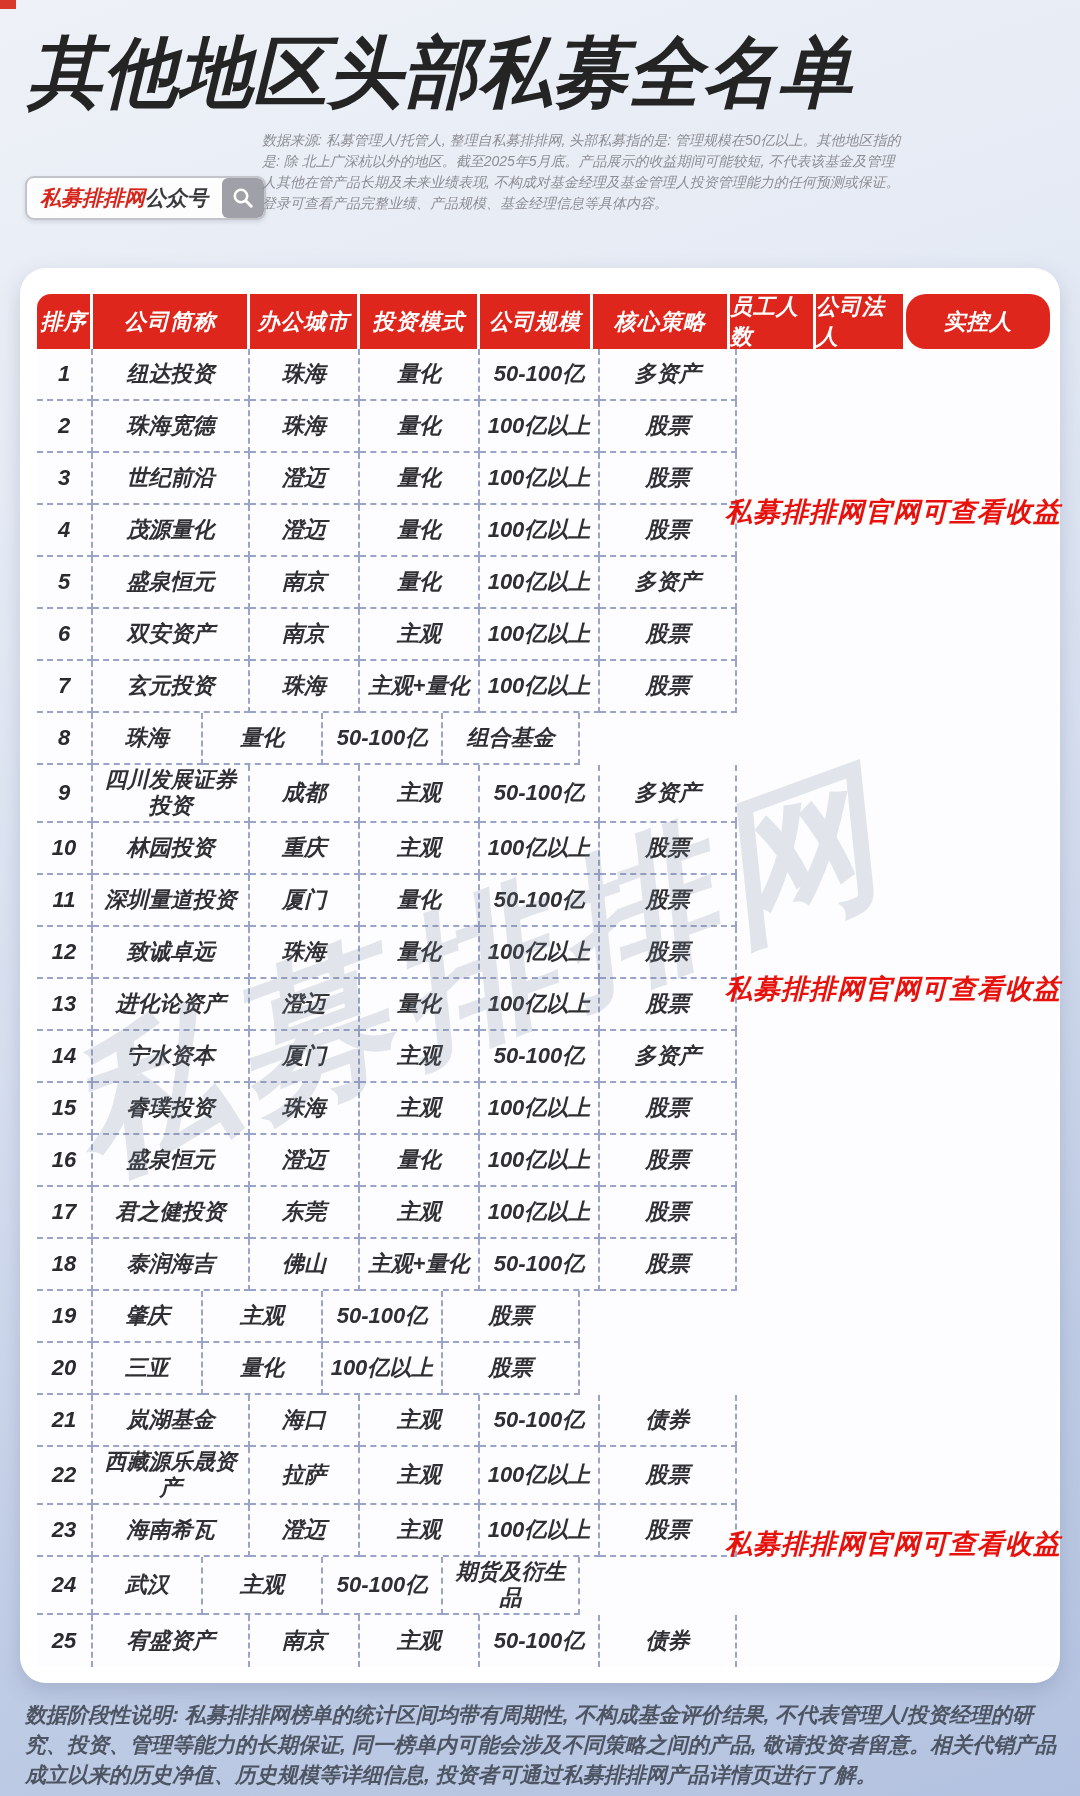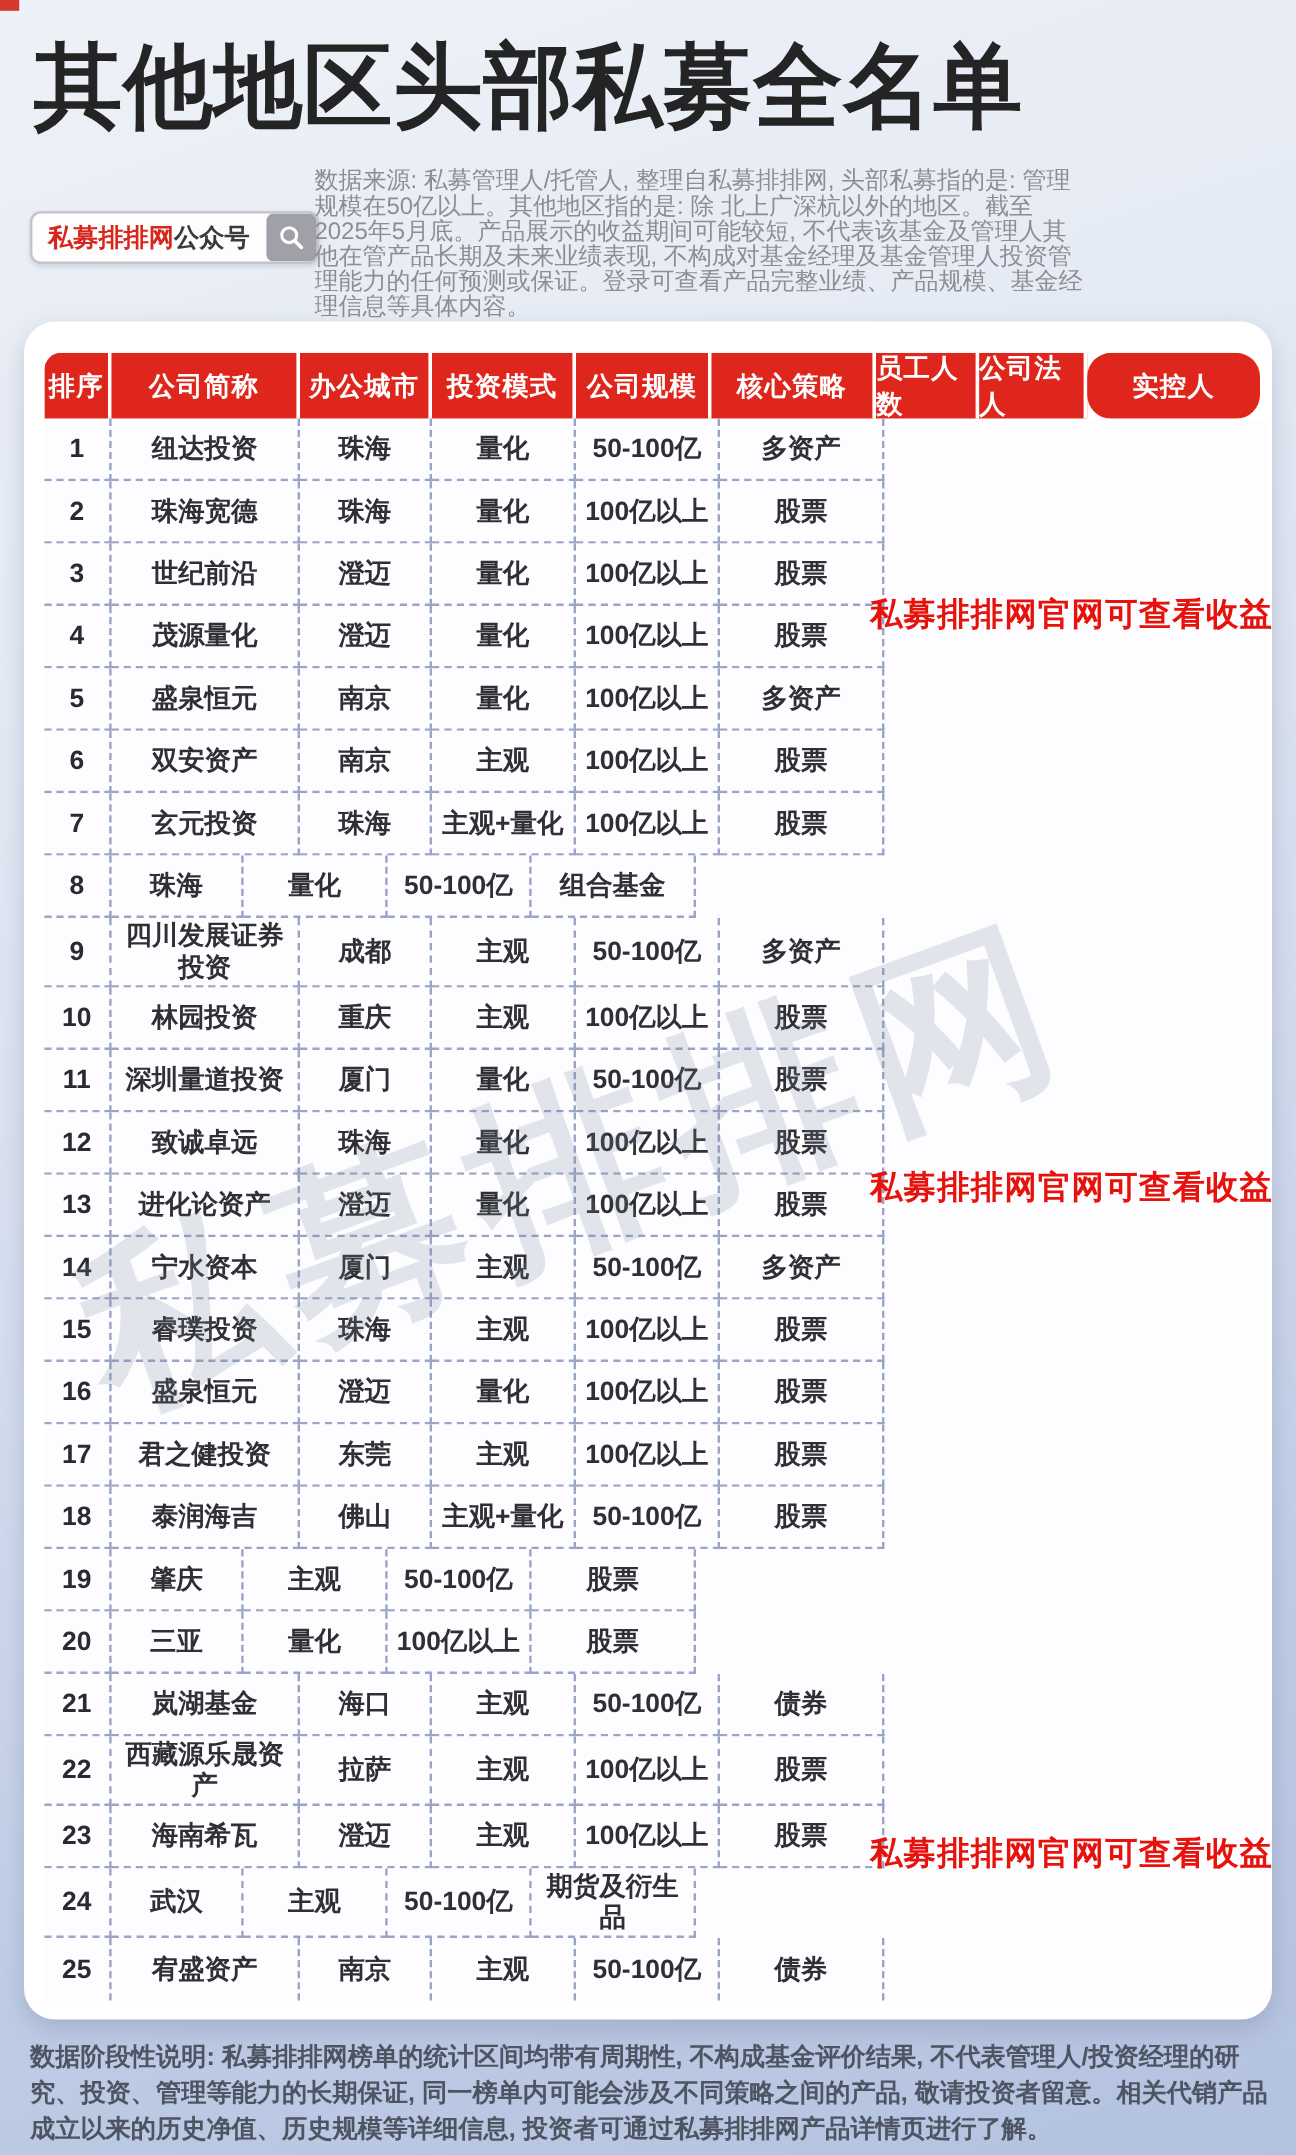--- a/index.html
+++ b/index.html
@@ -1,31 +1,31 @@
 <!DOCTYPE html>
 <html><head>
 <meta charset="utf-8">
 <style>
   html,body{margin:0;padding:0;}
   body{font-family:"Liberation Sans","DejaVu Sans",sans-serif;}
   .page{position:relative;width:1080px;height:1796px;overflow:hidden;
-    background:linear-gradient(162deg,#eef1f7 0%,#e4eaf4 28%,#d3dcee 55%,#bfcce5 78%,#b3c2e0 100%);}
+    background:linear-gradient(162deg,#eef1f7 0%,#e4eaf4 28%,#d3dcee 55%,#bfcce5 78%,#b3c2e0 100%);font-style:italic;}
   .corner-mark{position:absolute;left:0;top:0;width:16px;height:9px;background:#d8382c;}
   .page-title{position:absolute;left:28px;top:30px;margin:0;font-size:74px;line-height:1.1;
     font-weight:900;color:#242424;letter-spacing:1px;transform:scaleY(1.04);transform-origin:top left;white-space:nowrap;}
   
   .search-pill{position:absolute;left:25px;top:176px;height:44px;display:flex;align-items:stretch;
     background:#fdfdfe;border:2px solid #c3c3ca;border-radius:9px;box-sizing:border-box;overflow:hidden;box-shadow:0 2px 4px rgba(90,100,130,.18);}
   .search-text{display:flex;align-items:center;padding:0 14px 0 13px;font-size:21px;font-weight:700;white-space:nowrap;}
   .search-text .brand{color:#d7271d;}
   .search-text .suffix{color:#3a3a3e;}
   .search-btn{width:42px;background:#a0a0a8;display:flex;align-items:center;justify-content:center;border:none;cursor:pointer;border-radius:6px;}
   
-  .disclaimer{position:absolute;left:262px;top:141px;width:640px;margin:0;
-    font-size:20px;line-height:21px;color:#8d8d93;font-weight:500;}
+  .disclaimer{position:absolute;left:262px;top:130px;width:640px;margin:0;
+    font-size:14px;line-height:21px;color:#8d8d93;font-weight:500;}
   
   .card{position:absolute;left:20px;top:268px;width:1040px;height:1415px;background:#ffffff;
     border-radius:26px;box-shadow:0 8px 20px rgba(90,105,140,.25);}
   .tablewrap{position:absolute;left:17px;top:26px;width:1020px;}
   .thead{display:flex;border-radius:14px 14px 0 0;overflow:hidden;}
   .hcell{box-sizing:border-box;height:55px;background:#df261d;color:#ffffff;font-size:22px;font-weight:700;
     display:flex;align-items:center;justify-content:center;border-right:3px solid #ffffff;letter-spacing:1px;}
   .hcell:last-child{border-right:none;border-radius:20px;}
   .tbody{display:flex;flex-direction:column;}
   .trow{display:flex;min-height:52px;background:#fdfdff;}

